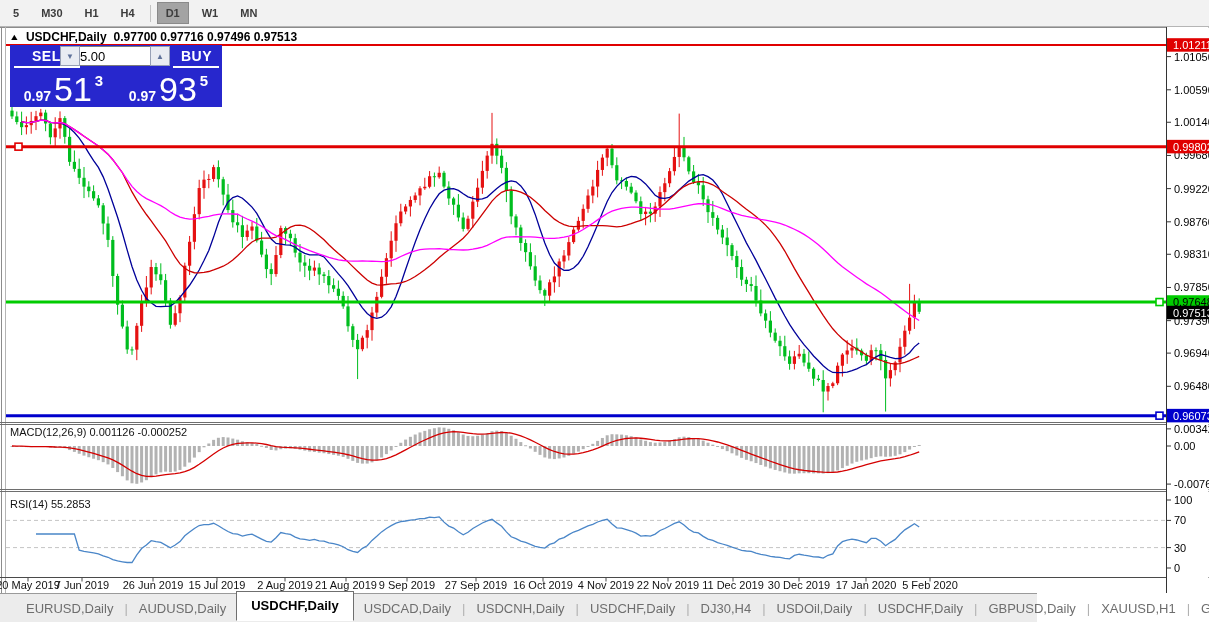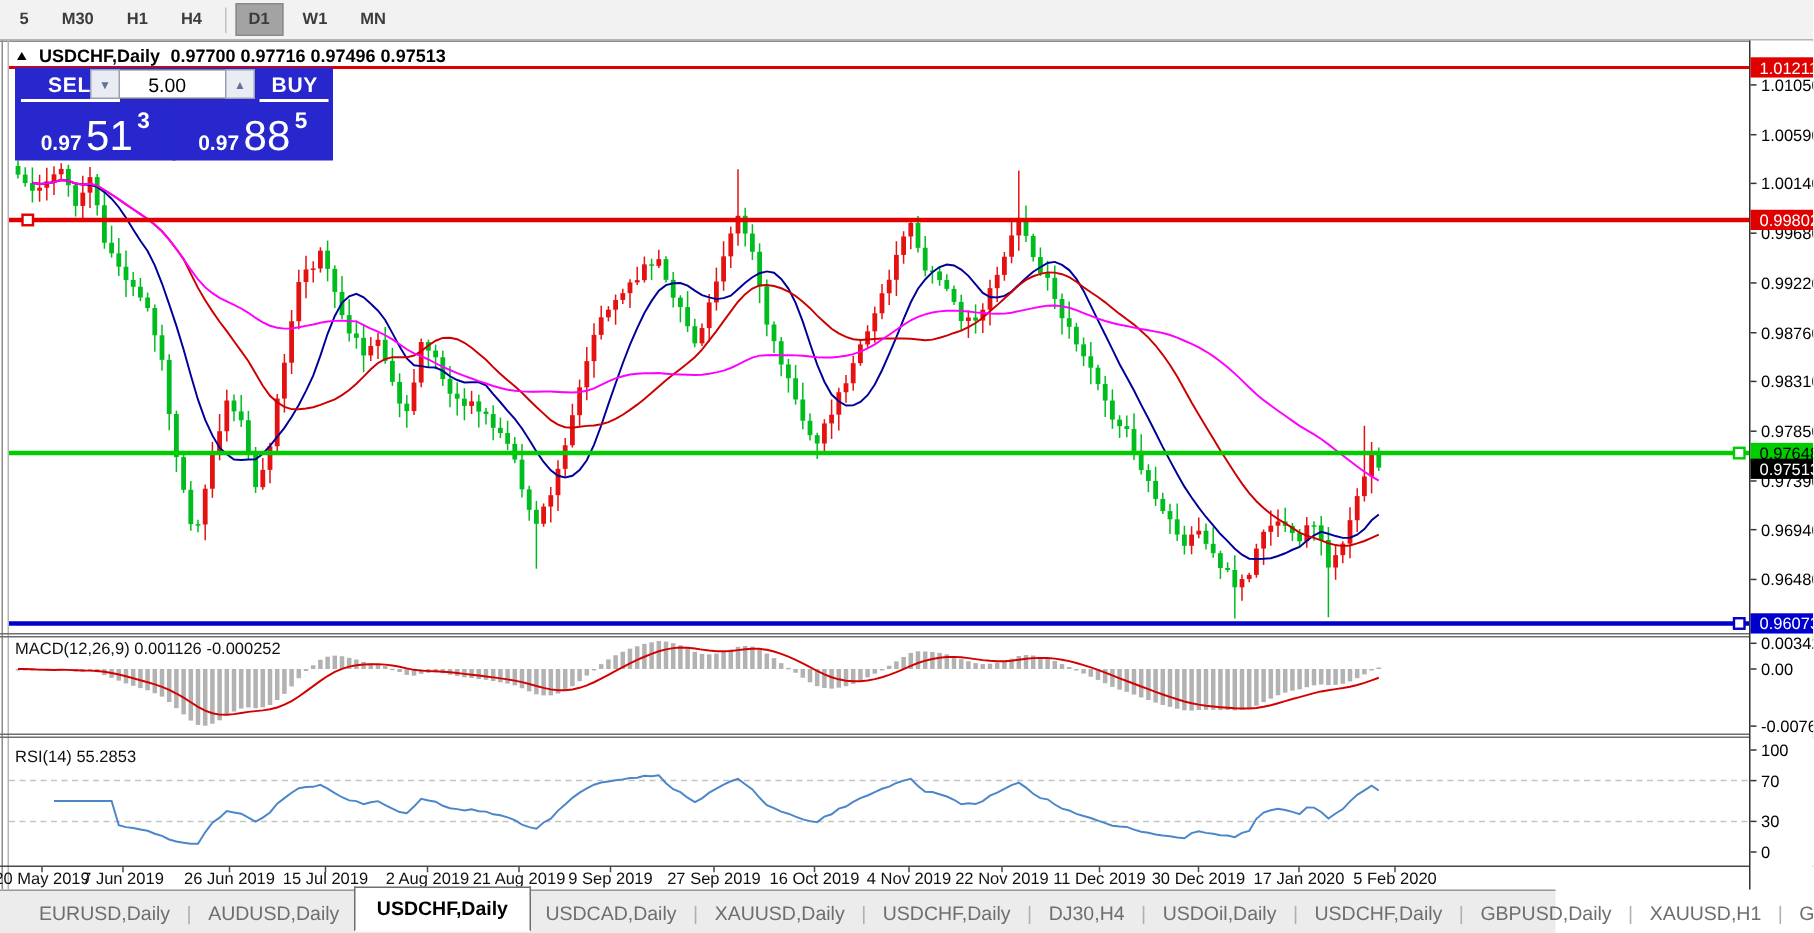--- a/index.html
+++ b/index.html
@@ -16,27 +16,27 @@
              font-size:12px;font-weight:700;color:#000;z-index:5;}
   .title-icon{font-size:9px;line-height:9px;color:#000;transform:scaleX(1.2);}
   
   .trade-panel{position:absolute;left:10px;top:45px;width:228px;height:62px;z-index:6;}
   .tp-block{position:absolute;top:0;height:62px;width:107px;}
   .tp-left{left:0;}  .tp-right{left:105px;}
   .tp-btn-label{position:absolute;top:3px;font-size:14px;font-weight:600;color:#fff;letter-spacing:.5px;}
   .tp-underline{position:absolute;top:21px;height:2px;background:#fff;}
   .bigprice{position:absolute;bottom:3px;left:0;right:0;display:flex;align-items:baseline;justify-content:center;gap:3px;color:#fff;}
   .pp{font-size:14px;font-weight:700;text-align:right;}
-  .pm{font-size:28px;font-weight:400;line-height:.85;}
+  .pm{font-size:34px;font-weight:400;line-height:.85;}
   .ps{font-size:15px;font-weight:700;position:relative;top:-15px;}
   .vol-group{position:absolute;top:1px;left:50px;height:20px;display:flex;z-index:7;}
   .spin{width:20px;height:20px;background:#e9ecf2;border:1px solid #97a0b5;box-sizing:border-box;
         color:#5f729a;font-size:8px;display:flex;align-items:center;justify-content:center;}
   .vol-input{width:70px;height:20px;box-sizing:border-box;border:1px solid #7c7c7c;border-left:none;border-right:none;
-             font-family:"Liberation Sans",sans-serif;font-size:13px;text-align:center;padding:0 7px 0 0;outline:none;}
+             font-family:"Liberation Sans",sans-serif;font-size:13px;text-align:left;padding:0 7px 0 0;outline:none;}
   
   .tabbar{position:absolute;left:0;top:593px;width:1037px;height:29px;background:#ececec;border-top:1px solid #9a9a9a;
           display:flex;align-items:center;box-sizing:border-box;padding-left:16px;font-size:13px;color:#6e6e6e;}
   .tab{padding:4px 10px;white-space:nowrap;cursor:default;}
   .tab.active{background:#fff;border:1px solid #6f6f6f;border-bottom:1px solid #fff;font-weight:700;color:#000;
               margin-top:-4px;padding:6px 14px 7px;position:relative;z-index:2;}
   .tab-sep{color:#b0b0b0;margin:0 1px;}
   svg text{font-family:"Liberation Sans",sans-serif;}
 </style>
 </head>
@@ -786,39 +786,39 @@
         <span class="pp">0.97</span>
         <span class="pm">51</span>
         <span class="ps">3</span>
       </div>
     </div>
     <div class="tp-block tp-right" style="background: rgb(39, 39, 205);">
       <span class="tp-btn-label" style="left:66px;">BUY</span>
       <div class="tp-underline" style="left:58px;width:46px;"></div>
       <div class="bigprice">
         <span class="pp">0.97</span>
-        <span class="pm">88</span>
+        <span class="pm">93</span>
         <span class="ps">5</span>
       </div>
     </div>
     <div class="vol-group">
       <div class="spin">▼</div>
       <input class="vol-input" value="5.00" style="">
       <div class="spin">▲</div>
     </div>
   </div>
 
   <div class="tabbar">
       <span class="tab">EURUSD,Daily</span>
       <span class="tab-sep">|</span>
       <span class="tab">AUDUSD,Daily</span>
       <span class="tab active">USDCHF,Daily</span>
       <span class="tab">USDCAD,Daily</span>
       <span class="tab-sep">|</span>
-      <span class="tab">XAUUSD,Daily</span>
+      <span class="tab">USDCNH,Daily</span>
       <span class="tab-sep">|</span>
       <span class="tab">USDCHF,Daily</span>
       <span class="tab-sep">|</span>
       <span class="tab">DJ30,H4</span>
       <span class="tab-sep">|</span>
       <span class="tab">USDOil,Daily</span>
       <span class="tab-sep">|</span>
       <span class="tab">USDCHF,Daily</span>
       <span class="tab-sep">|</span>
       <span class="tab">GBPUSD,Daily</span>

